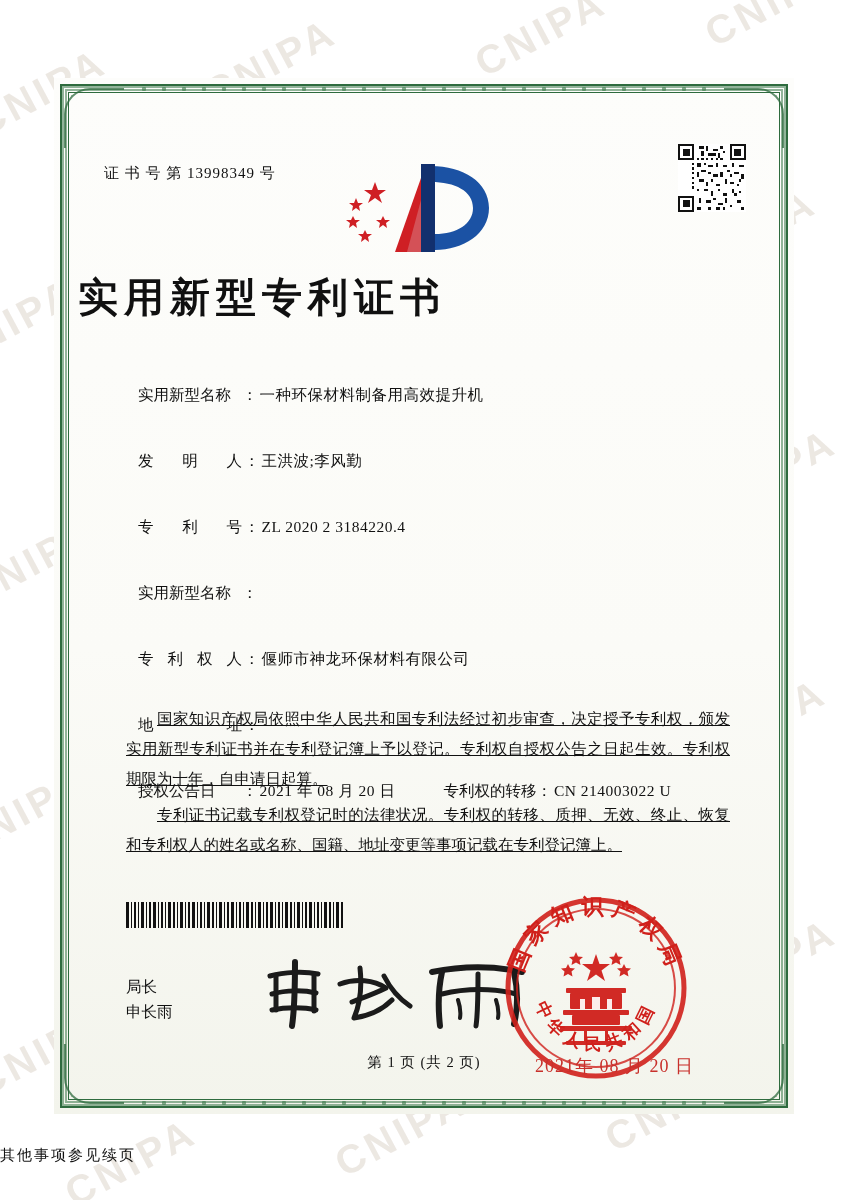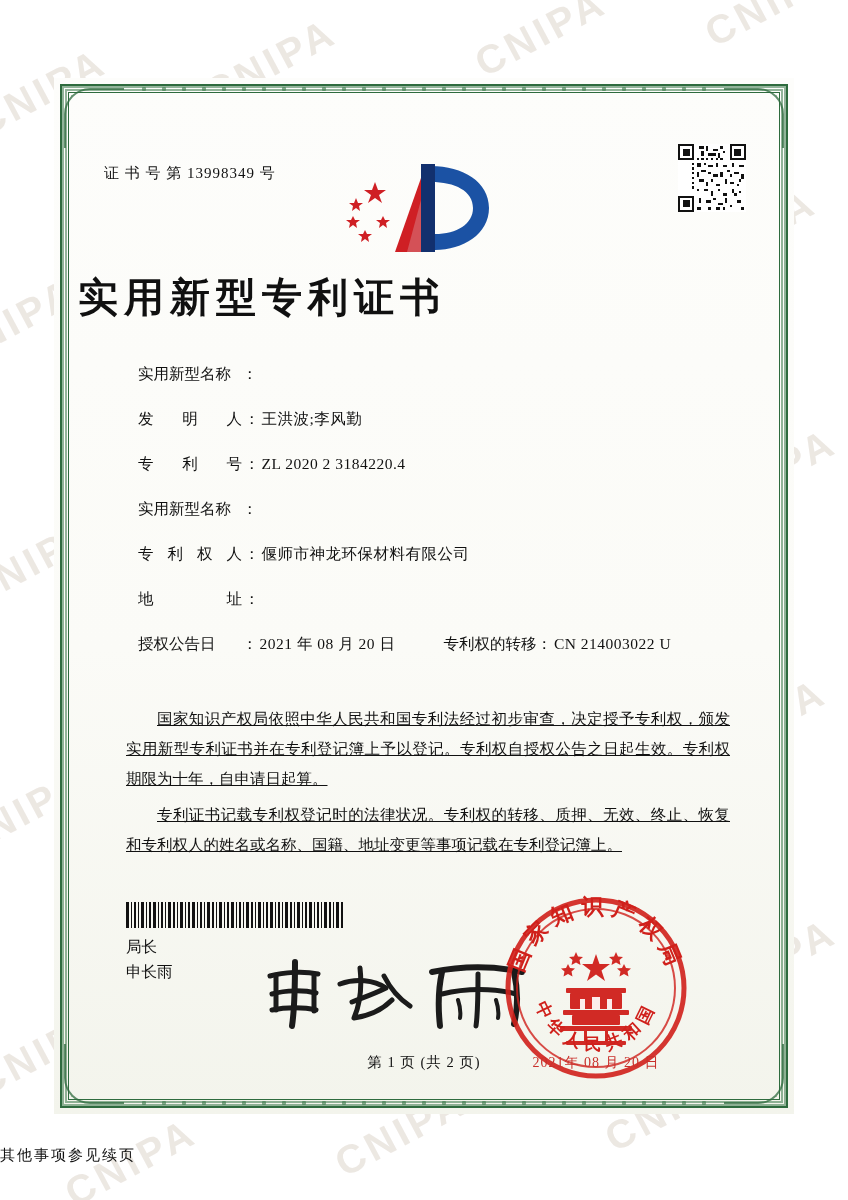--- a/index.html
+++ b/index.html
@@ -144,20 +144,21 @@
     align-items: baseline;
     margin-bottom: 24px;
     font-size: 15.5px;
     color: #111;
   }
   .f-label {
     width: 104px;
     flex: none;
     letter-spacing: 0px;
     display: inline-block;
+    margin-top: 21px;
   }
   .f-label.spread {
     text-align: justify;
     text-align-last: justify;
     padding-right: 2px;
   }
   .f-colon { flex: none; margin-right: 2px; }
   .f-value { flex: 1; letter-spacing: .5px; }
 
   .field.dual .f-value { flex: none; }
@@ -189,21 +190,21 @@
     left: 48px;
     top: 800px;
     width: 220px;
     height: 26px;
   }
 
   
   .sig-labels {
     position: absolute;
     left: 48px;
-    top: 832px;
+    top: 872px;
     font-size: 15.5px;
     line-height: 25px;
     color: #111;
   }
   .sig-script {
     position: absolute;
     left: 178px;
     top: 852px;
     width: 290px;
     height: 80px;
@@ -212,25 +213,25 @@
   
   .seal {
     position: absolute;
     right: 78px;
     top: 790px;
     width: 192px;
     height: 192px;
   }
   .seal-date {
     position: absolute;
-    right: 82px;
+    right: 76px;
     top: 952px;
     width: 184px;
-    text-align: center;
-    font-size: 14px;
+    text-align: right;
+    font-size: 18px;
     color: #c8302b;
     letter-spacing: 1px;
   }
 
   .page-no {
     position: absolute;
     left: 0; right: 0;
     bottom: 18px;
     text-align: center;
     font-size: 14.5px;
@@ -407,20 +408,21 @@
       </svg>
     </div>
 
     <div class="title">实用新型专利证书</div>
 
     <div class="fields">
 
       <div class="field">
         <span class="f-label">实用新型名称</span>
         <span class="f-colon">：</span>
+        <span class="f-value">一种环保材料制备用高效提升机</span>
       </div>
 
       <div class="field">
         <span class="f-label spread">发明人</span>
         <span class="f-colon">：</span>
         <span class="f-value">王洪波;李风勤</span>
       </div>
 
       <div class="field">
         <span class="f-label spread">专利号</span>

